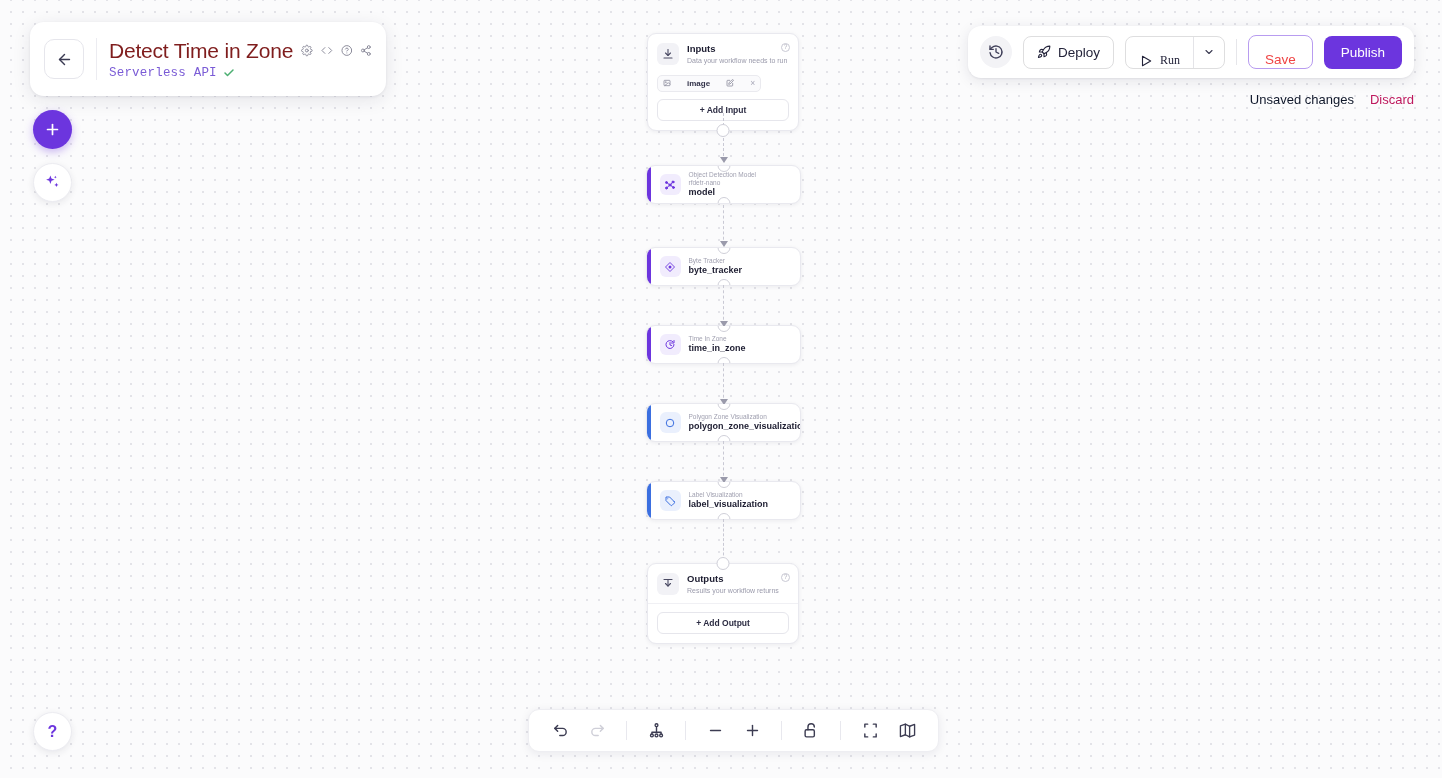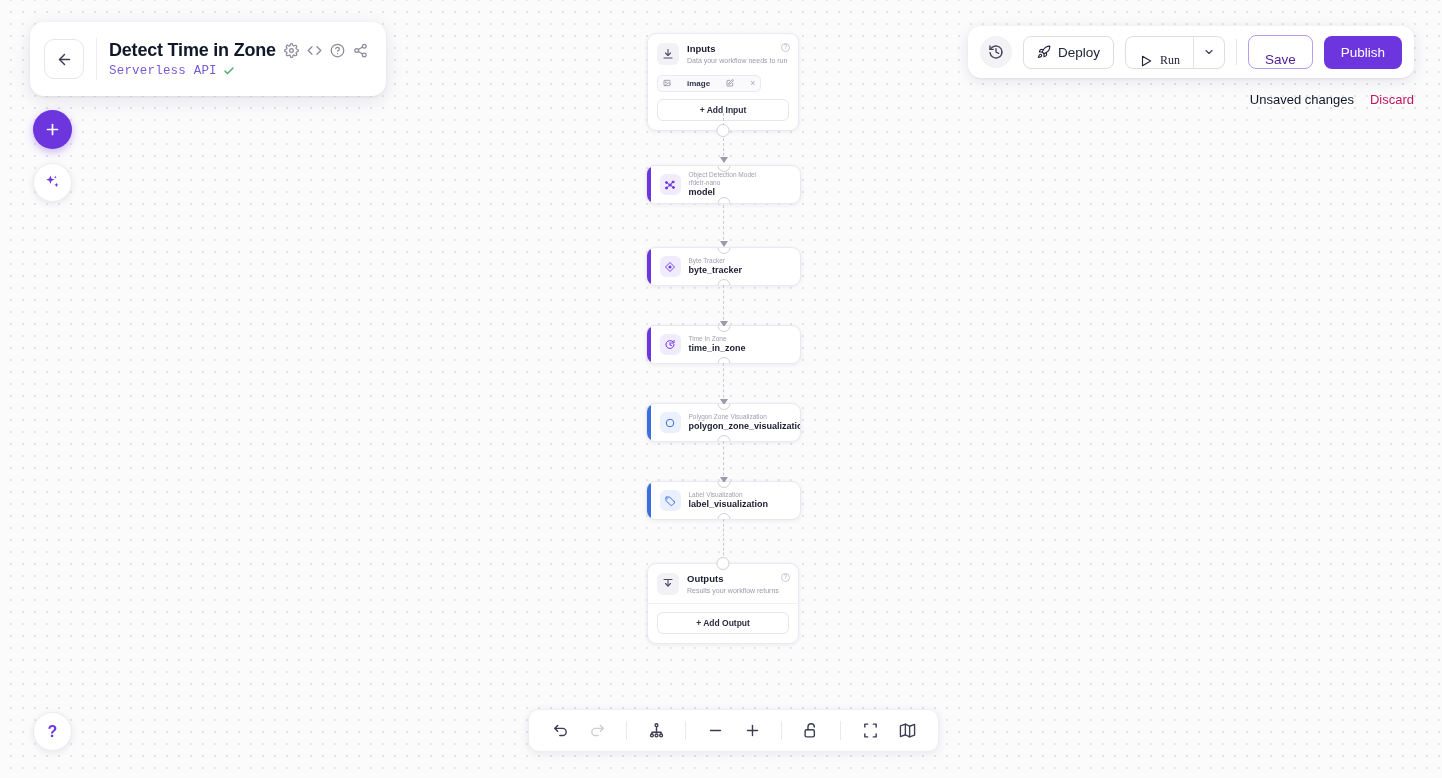--- a/index.html
+++ b/index.html
@@ -28,21 +28,21 @@
     display: flex; align-items: center; padding: 0 14px; gap: 12px;
   }
   #back-btn {
     width: 40px; height: 40px; border: 1px solid #e6e6ec; border-radius: 10px;
     background: #fff; display: flex; align-items: center; justify-content: center;
     cursor: pointer; flex: none;
   }
   .vdiv { width: 1px; height: 42px; background: #ececf1; flex: none; }
   #title-text { display: flex; flex-direction: column; gap: 3px; min-width: 0; }
   .title-row { display: flex; align-items: center; gap: 8px; }
-  #wf-title { font-size: 18px; font-weight: bold; color: #0f172a; letter-spacing: -.2px; white-space: nowrap; }
+  #wf-title { font-size: 21px; font-weight: normal; color: #7f1d1d; letter-spacing: -.2px; white-space: nowrap; }
   .title-icon { width: 15px; height: 15px; color: #8a8a9a; display: block; cursor: pointer; }
   .sub-row { display: flex; align-items: center; gap: 6px; }
   #wf-sub {
     font-family: "Liberation Mono", monospace; font-size: 12.5px;
     color: #7a5bd6; letter-spacing: .2px;
   }
   .check { width: 12px; height: 12px; color: #4caf72; }
 
   
   .fab {
@@ -93,21 +93,21 @@
     font-family: Liberation Serif, serif;
   }
   #run-caret {
     width: 31px; border-left: 1px solid #e4e4e8; display: flex;
     align-items: center; justify-content: center; cursor: pointer;
   }
   #run-caret svg { width: 12px; height: 12px; color: #3a3a52; }
   .sep { width: 1px; height: 26px; background: #e6e6ea; }
   #save-btn {
     height: 33px; border: 1.3px solid #b89cf0; border-radius: 8px; background: #fff;
-    color: #4c1d95; font-size: 13.5px; padding: 16px 16px; cursor: pointer;
+    color: #ef4444; font-size: 13.5px; padding: 16px 16px; cursor: pointer;
     font-family: inherit;
   }
   #publish-btn {
     height: 33px; border: 0; border-radius: 8px; background: #6c35de;
     color: #fff; font-size: 13.5px; padding: 0 17px; cursor: pointer;
     font-family: inherit;
   }
   #unsaved-row {
     position: absolute; right: 28px; top: 92px;
     display: flex; align-items: center; gap: 16px; font-size: 13px;

